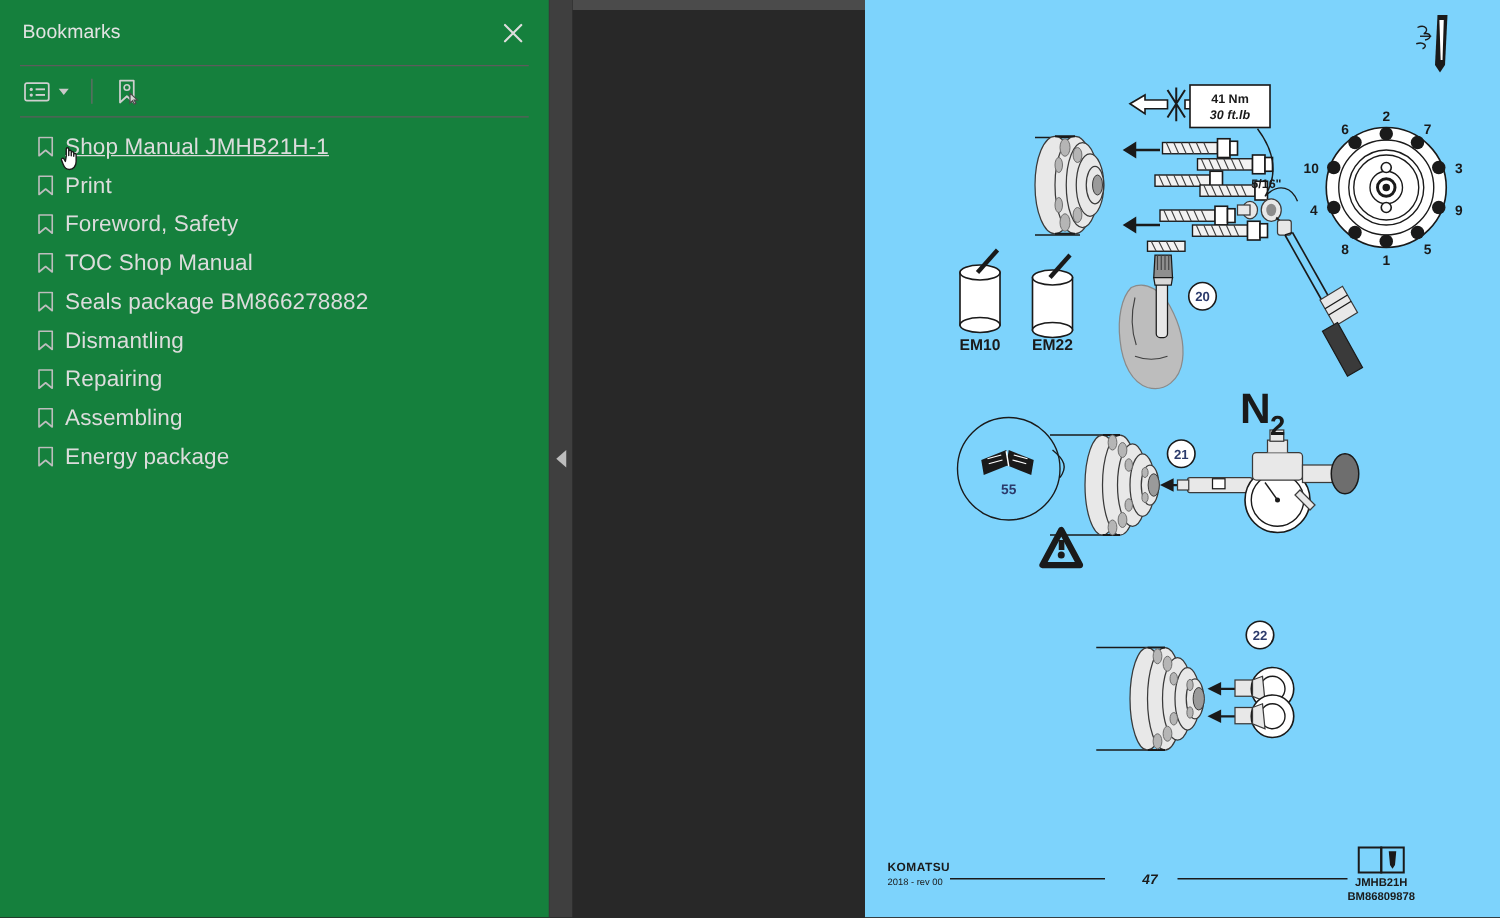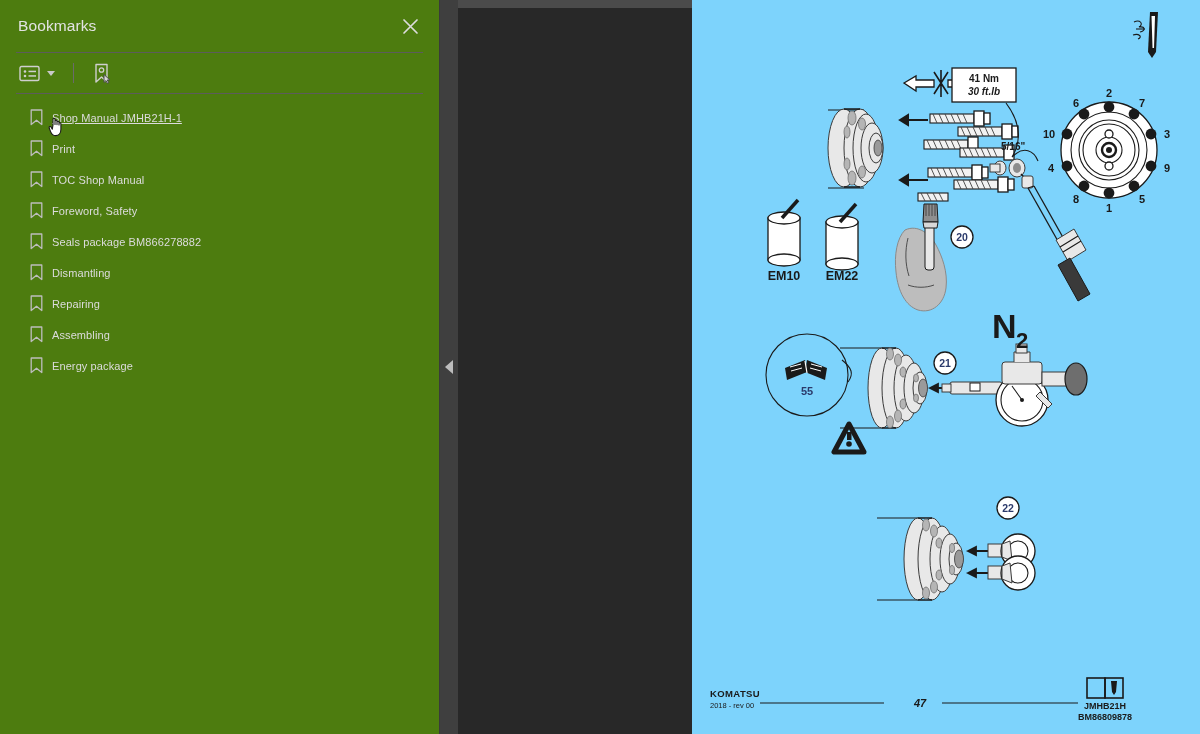--- a/index.html
+++ b/index.html
@@ -8,21 +8,21 @@
     width: 1200px; height: 734px;
     overflow: hidden;
     background: #2b2b2b;
     font-family: "Liberation Sans", sans-serif;
   }
   #app { position: relative; width: 1200px; height: 734px; display: flex; }
 
   
   #bookmarks-panel {
     width: 440px; height: 734px;
-    background: #4d7c0f;
+    background: #15803d;
     border-right: 1px solid #3a3a3a;
     display: flex; flex-direction: column;
     position: relative;
   }
   #panel-header {
     height: 52px; flex: 0 0 52px;
     display: flex; align-items: center;
     padding: 0 16px 0 18px;
     position: relative;
   }
@@ -57,21 +57,21 @@
   #bookmark-list {
     flex: 1 1 auto; padding-top: 8px; overflow: hidden;
   }
   .bm-item {
     display: flex; align-items: center;
     height: 31px; padding-left: 30px; cursor: pointer;
     position: relative;
   }
   .bm-icon { flex: 0 0 22px; display: flex; align-items: center; }
   .bm-label {
-    color: #dcdcdc; font-size: 11px; letter-spacing: .1px;
+    color: #dcdcdc; font-size: 18px; letter-spacing: .1px;
     white-space: nowrap;
   }
   .bm-item.hovered .bm-label { text-decoration: underline; }
   .cursor-hand {
     position: absolute; left: 48px; top: 14px; width: 18px; height: 20px;
     pointer-events: none;
   }
 
   
   #gutter {
@@ -160,29 +160,29 @@
             </svg>
           </span>
           <span class="bm-label">Print</span>
         </div>
         <div class="bm-item">
           <span class="bm-icon">
             <svg width="13" height="17" viewBox="0 0 13 17">
               <path d="M1.2,1 L11.8,1 L11.8,15.6 L6.5,11.2 L1.2,15.6 Z" fill="none" stroke="#bdbdbd" stroke-width="1.3" stroke-linejoin="round"></path>
             </svg>
           </span>
+          <span class="bm-label">Foreword, Safety</span>
+        </div>
+        <div class="bm-item">
+          <span class="bm-icon">
+            <svg width="13" height="17" viewBox="0 0 13 17">
+              <path d="M1.2,1 L11.8,1 L11.8,15.6 L6.5,11.2 L1.2,15.6 Z" fill="none" stroke="#bdbdbd" stroke-width="1.3" stroke-linejoin="round"></path>
+            </svg>
+          </span>
           <span class="bm-label">TOC Shop Manual</span>
-        </div>
-        <div class="bm-item">
-          <span class="bm-icon">
-            <svg width="13" height="17" viewBox="0 0 13 17">
-              <path d="M1.2,1 L11.8,1 L11.8,15.6 L6.5,11.2 L1.2,15.6 Z" fill="none" stroke="#bdbdbd" stroke-width="1.3" stroke-linejoin="round"></path>
-            </svg>
-          </span>
-          <span class="bm-label">Foreword, Safety</span>
         </div>
         <div class="bm-item">
           <span class="bm-icon">
             <svg width="13" height="17" viewBox="0 0 13 17">
               <path d="M1.2,1 L11.8,1 L11.8,15.6 L6.5,11.2 L1.2,15.6 Z" fill="none" stroke="#bdbdbd" stroke-width="1.3" stroke-linejoin="round"></path>
             </svg>
           </span>
           <span class="bm-label">Seals package BM866278882</span>
         </div>
         <div class="bm-item">

